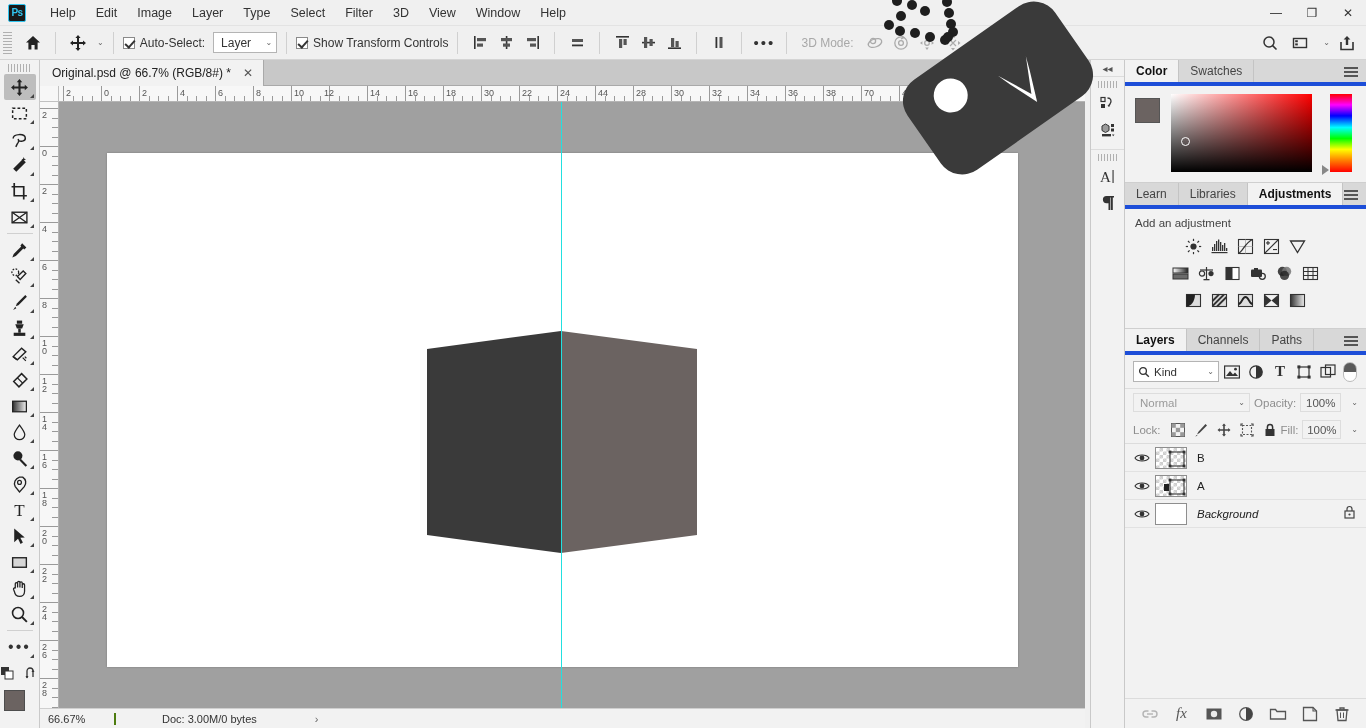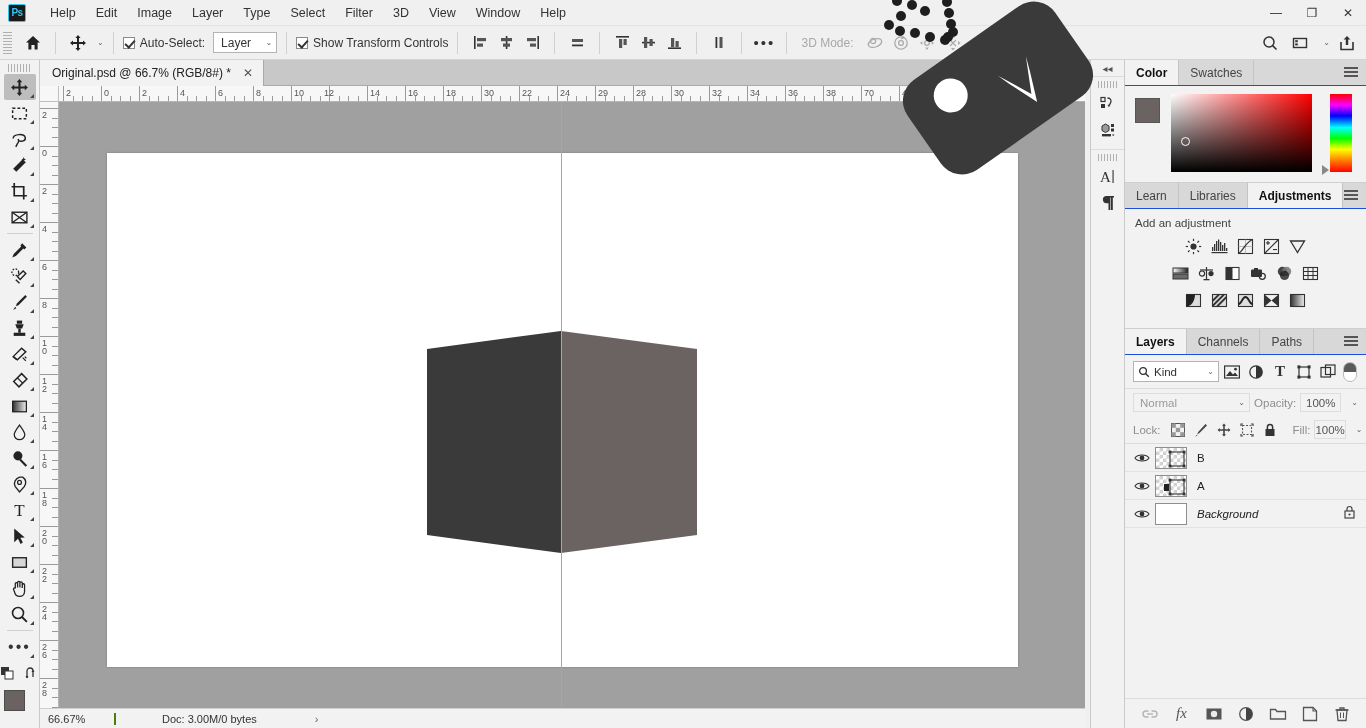--- a/index.html
+++ b/index.html
@@ -176,21 +176,21 @@
   }
 
   
   .dock {
     position: absolute; left: 1125px; top: 60px; width: 241px; height: 668px;
     background: #f2f2f2;
   }
   .panel { background: #f2f2f2; }
   .panel-tabs {
     display: flex; align-items: stretch; height: 26px;
-    background: #d8d8d8; border-bottom: 1px solid #1d4ed8; position: relative;
+    background: #d8d8d8; border-bottom: 4px solid #1d4ed8; position: relative;
   }
   .ptab {
     padding: 0 11px; display: flex; align-items: center;
     font-size: 12px; color: #444; background: #d8d8d8;
     border-right: 1px solid #c4c4c4;
   }
   .ptab.active { background: #f2f2f2; color: #111; font-weight: bold; }
   .pmenu {
     position: absolute; right: 8px; top: 7px; width: 14px; height: 12px;
     background-image: repeating-linear-gradient(to bottom, #555 0 2px, transparent 2px 4px);
@@ -725,21 +725,21 @@
       <div class="rlabel" style="left: 463px; top: 2px;">22</div>
       <div class="rtick" style="left: 469.5px; top: 10px; width: 1px; height: 5px;"></div>
       <div class="rtick" style="left: 479px; top: 10px; width: 1px; height: 5px;"></div>
       <div class="rtick" style="left: 488.5px; top: 10px; width: 1px; height: 5px;"></div>
       <div class="rtick" style="left: 498px; top: 0px; width: 1px; height: 15px;"></div>
       <div class="rlabel" style="left: 501px; top: 2px;">24</div>
       <div class="rtick" style="left: 507.5px; top: 10px; width: 1px; height: 5px;"></div>
       <div class="rtick" style="left: 517px; top: 10px; width: 1px; height: 5px;"></div>
       <div class="rtick" style="left: 526.5px; top: 10px; width: 1px; height: 5px;"></div>
       <div class="rtick" style="left: 536px; top: 0px; width: 1px; height: 15px;"></div>
-      <div class="rlabel" style="left: 539px; top: 2px;">29</div>
+      <div class="rlabel" style="left: 539px; top: 2px;">44</div>
       <div class="rtick" style="left: 545.5px; top: 10px; width: 1px; height: 5px;"></div>
       <div class="rtick" style="left: 555px; top: 10px; width: 1px; height: 5px;"></div>
       <div class="rtick" style="left: 564.5px; top: 10px; width: 1px; height: 5px;"></div>
       <div class="rtick" style="left: 574px; top: 0px; width: 1px; height: 15px;"></div>
       <div class="rlabel" style="left: 577px; top: 2px;">28</div>
       <div class="rtick" style="left: 583.5px; top: 10px; width: 1px; height: 5px;"></div>
       <div class="rtick" style="left: 593px; top: 10px; width: 1px; height: 5px;"></div>
       <div class="rtick" style="left: 602.5px; top: 10px; width: 1px; height: 5px;"></div>
       <div class="rtick" style="left: 612px; top: 0px; width: 1px; height: 15px;"></div>
       <div class="rlabel" style="left: 615px; top: 2px;">30</div>
@@ -1201,21 +1201,21 @@
                 <path d="M1 3 V1 H3 M11 1 H13 V3 M13 11 V13 H11 M3 13 H1 V11" stroke="#444" stroke-width="1.2" fill="none"></path>
               </svg>
           </div>
           <div class="li">
             <svg width="14" height="14" viewBox="0 0 14 14">
                 <rect x="2.5" y="6" width="9" height="7" fill="#333"></rect>
                 <path d="M4.4 6 V4 A2.6 2.6 0 0 1 9.6 4 V6" fill="none" stroke="#333" stroke-width="1.5"></path>
               </svg>
           </div>
         </div>
-        <span style="margin-left:12px">Fill:</span>
+        <span style="">Fill:</span>
         <div class="num-box">100%</div>
         <span class="caret">⌄</span>
       </div>
 
       <div class="layer-list">
 
         <div class="layer-row">
           <div class="eye">
             <svg width="16" height="12" viewBox="0 0 16 12">
                 <path d="M1 6 C3.5 2 12.5 2 15 6 C12.5 10 3.5 10 1 6 Z" fill="none" stroke="#333" stroke-width="1.1"></path>

